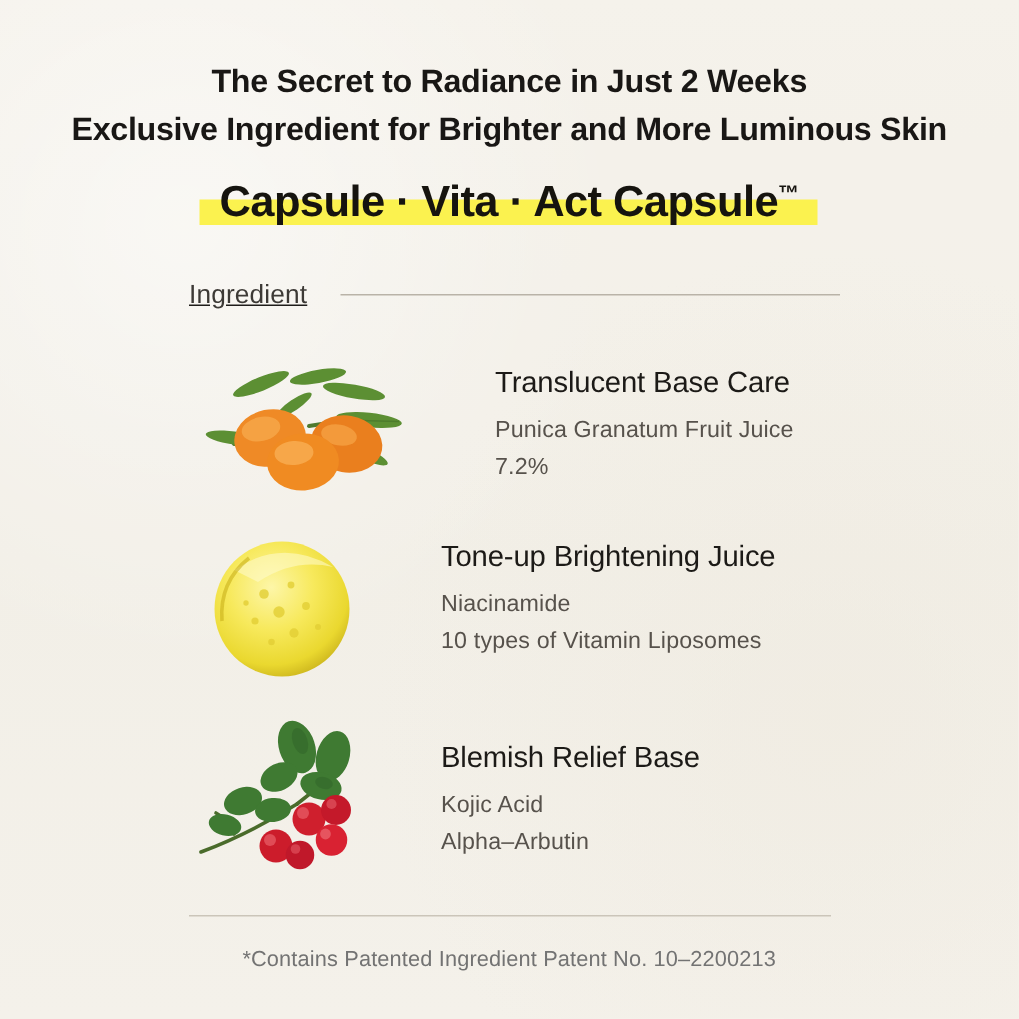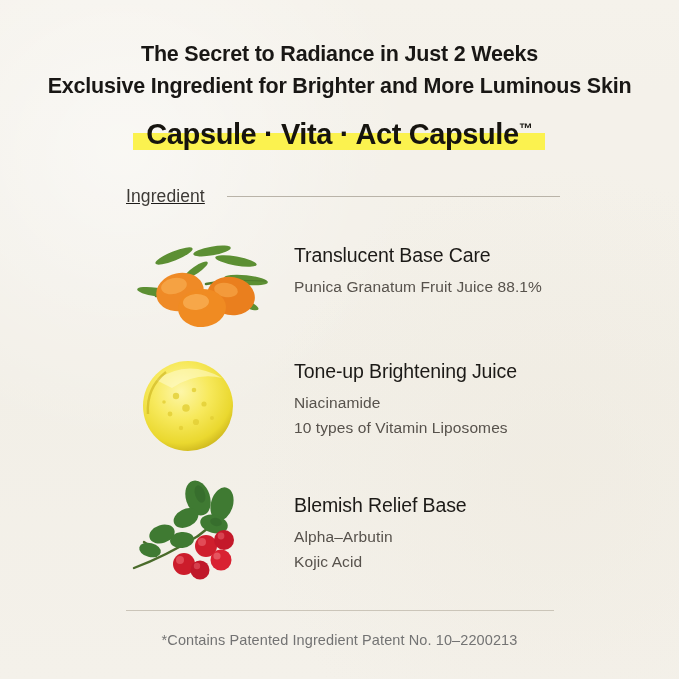--- a/index.html
+++ b/index.html
@@ -114,21 +114,21 @@
     left: 0;
     top: 0;
   }
   .row {
     position: absolute;
     left: 126px;
     width: 440px;
     display: flex;
     align-items: flex-start;
   }
-  .row-1 { top: 234px; }
+  .row-1 { top: 234px; gap: 36px; }
   .row-2 { top: 352px; }
   .row-3 { top: 478px; }
 
   .thumb {
     width: 150px;
     height: 108px;
     flex: 0 0 150px;
     position: relative;
   }
   .row-text {
@@ -219,21 +219,21 @@
           <ellipse cx="54" cy="58" rx="24" ry="19" fill="#ef8a26" transform="rotate(-12 54 58)"></ellipse>
           <ellipse cx="48" cy="52" rx="13" ry="8" fill="#f7aa4d" opacity="0.75" transform="rotate(-12 48 52)"></ellipse>
           <ellipse cx="105" cy="62" rx="24" ry="19" fill="#ea7f1e" transform="rotate(10 105 62)"></ellipse>
           <ellipse cx="100" cy="56" rx="12" ry="7" fill="#f6a547" opacity="0.7" transform="rotate(10 100 56)"></ellipse>
           <ellipse cx="76" cy="74" rx="24" ry="19" fill="#f08b22" transform="rotate(-4 76 74)"></ellipse>
           <ellipse cx="70" cy="68" rx="13" ry="8" fill="#f9b055" opacity="0.78" transform="rotate(-4 70 68)"></ellipse>
         </svg>
       </div>
       <div class="row-text">
         <div class="row-title">Translucent Base Care</div>
-        <div class="row-sub">Punica Granatum Fruit Juice 88.1%</div>
+        <div class="row-sub">Punica Granatum Fruit Juice 7.2%</div>
       </div>
     </div>
 
     <div class="row row-2">
       <div class="thumb">
         <svg width="150" height="108" viewBox="0 0 150 108" aria-hidden="true">
           <defs>
             <radialGradient id="drop" cx="42%" cy="34%" r="70%">
               <stop offset="0%" stop-color="#fdf6a8"></stop>
               <stop offset="45%" stop-color="#f7e95c"></stop>
@@ -294,22 +294,22 @@
             <circle cx="91" cy="78" r="3.6" fill="#ec6b74" opacity="0.68"></circle>
             <circle cx="58" cy="86" r="11" fill="#cc1c2b"></circle>
             <circle cx="54" cy="82" r="4" fill="#e8606a" opacity="0.7"></circle>
             <circle cx="74" cy="92" r="9.5" fill="#c0182a"></circle>
             <circle cx="71" cy="88" r="3.2" fill="#e45a65" opacity="0.6"></circle>
           </g>
         </svg>
       </div>
       <div class="row-text">
         <div class="row-title">Blemish Relief Base</div>
+        <div class="row-sub">Kojic Acid</div>
         <div class="row-sub">Alpha–Arbutin</div>
-        <div class="row-sub">Kojic Acid</div>
       </div>
     </div>
 
   </div>
 
   <div class="footer-rule"></div>
   <div class="footer-note">*Contains Patented Ingredient Patent No. 10–2200213</div>
 </div>
 
 </body></html>

